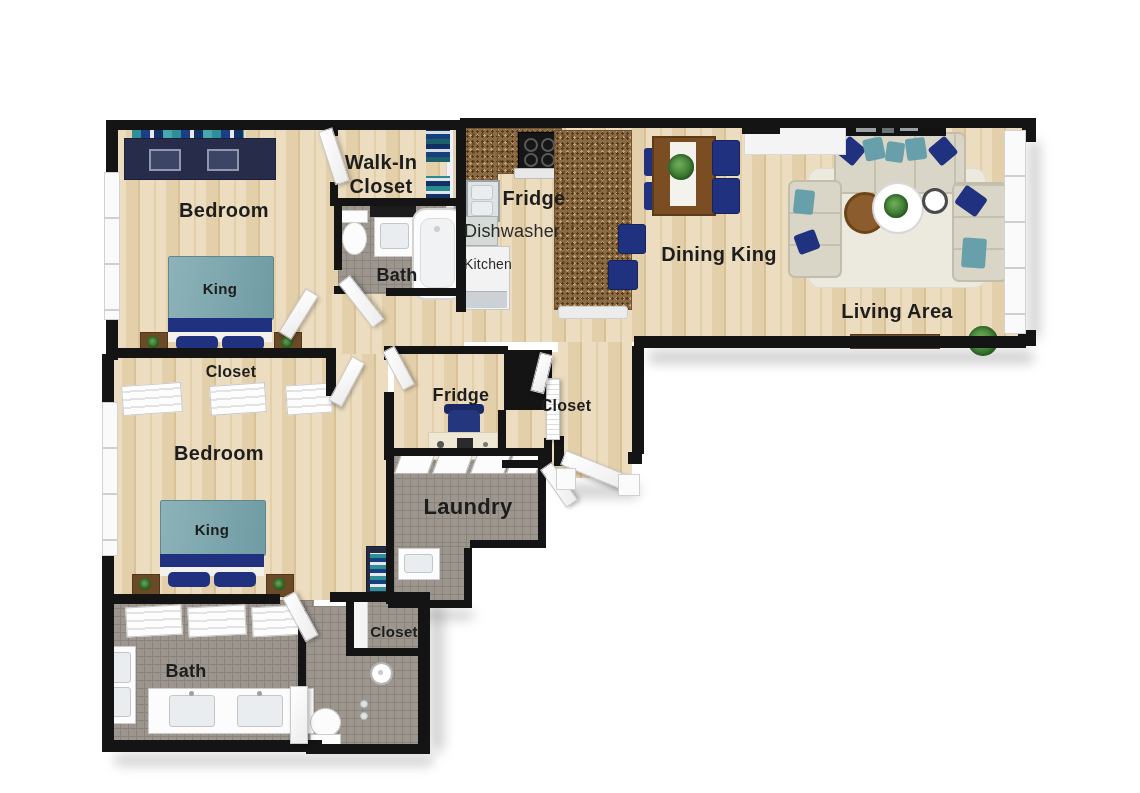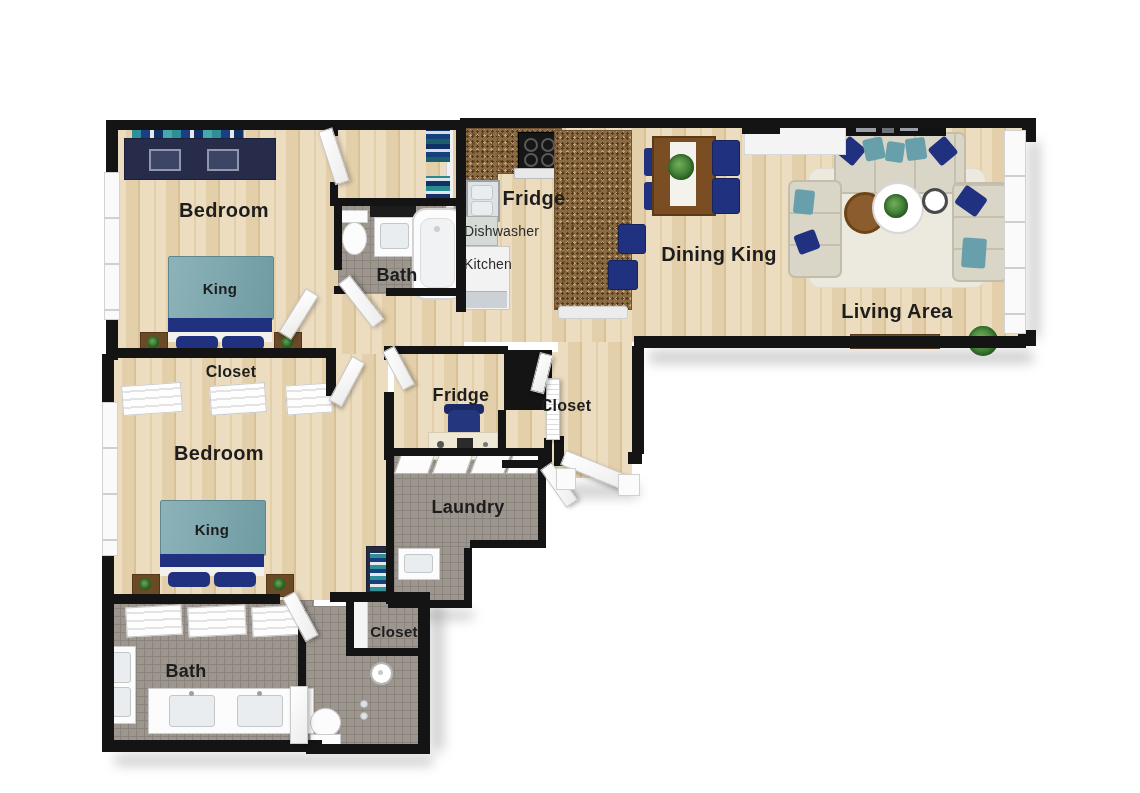--- a/index.html
+++ b/index.html
@@ -279,29 +279,30 @@
   <div class="door louver" style="left:546px;top:378px;width:12px;height:60px;"></div>
   <div class="door" style="left:540px;top:352px;width:12px;height:38px;transform:rotate(14deg);transform-origin:top left;"></div>
   <div class="door" style="left:540px;top:470px;width:12px;height:44px;transform:rotate(-35deg);transform-origin:top left;"></div>
   <div class="door" style="left:566px;top:450px;width:70px;height:14px;transform:rotate(22deg);transform-origin:left top;"></div>
   <div class="whitebox" style="left:556px;top:468px;width:18px;height:20px;"></div>
   <div class="whitebox" style="left:618px;top:474px;width:20px;height:20px;"></div>
   <div class="door" style="left:282px;top:598px;width:13px;height:48px;transform:rotate(-28deg);transform-origin:top left;"></div>
   <div class="door" style="left:290px;top:686px;width:16px;height:56px;"></div>
 
   <div class="lbl" style="left:224px;top:210px;font-size:20px;">Bedroom</div>
+  <div class="lbl" style="left:381px;top:174px;font-size:20px;white-space:normal;width:130px;text-align:center;line-height:1.2;">Walk-In Closet</div>
   <div class="lbl" style="left:397px;top:275px;font-size:18px;">Bath</div>
   <div class="lbl" style="left:534px;top:198px;font-size:20px;">Fridge</div>
-  <div class="lbl plain" style="left:464px;top:231px;font-size:14px;">Dishwasher</div>
+  <div class="lbl plain" style="left:464px;top:231px;font-size:18px;">Dishwasher</div>
   <div class="lbl plain" style="left:464px;top:264px;font-size:14px;">Kitchen</div>
   <div class="lbl" style="left:719px;top:254px;font-size:20px;">Dining King</div>
   <div class="lbl" style="left:897px;top:311px;font-size:20px;">Living Area</div>
   <div class="lbl" style="left:231px;top:372px;font-size:16px;">Closet</div>
   <div class="lbl" style="left:219px;top:453px;font-size:20px;">Bedroom</div>
   <div class="lbl" style="left:220px;top:288px;font-size:15px;">King</div>
   <div class="lbl" style="left:212px;top:529px;font-size:15px;">King</div>
   <div class="lbl" style="left:461px;top:395px;font-size:18px;">Fridge</div>
   <div class="lbl" style="left:566px;top:406px;font-size:16px;">Closet</div>
-  <div class="lbl" style="left:468px;top:507px;font-size:18px;">Laundry</div>
+  <div class="lbl" style="left:468px;top:507px;font-size:22px;">Laundry</div>
   <div class="lbl" style="left:394px;top:631px;font-size:15px;">Closet</div>
   <div class="lbl" style="left:186px;top:671px;font-size:18px;">Bath</div>
 
 </div>
 
 </body></html>

